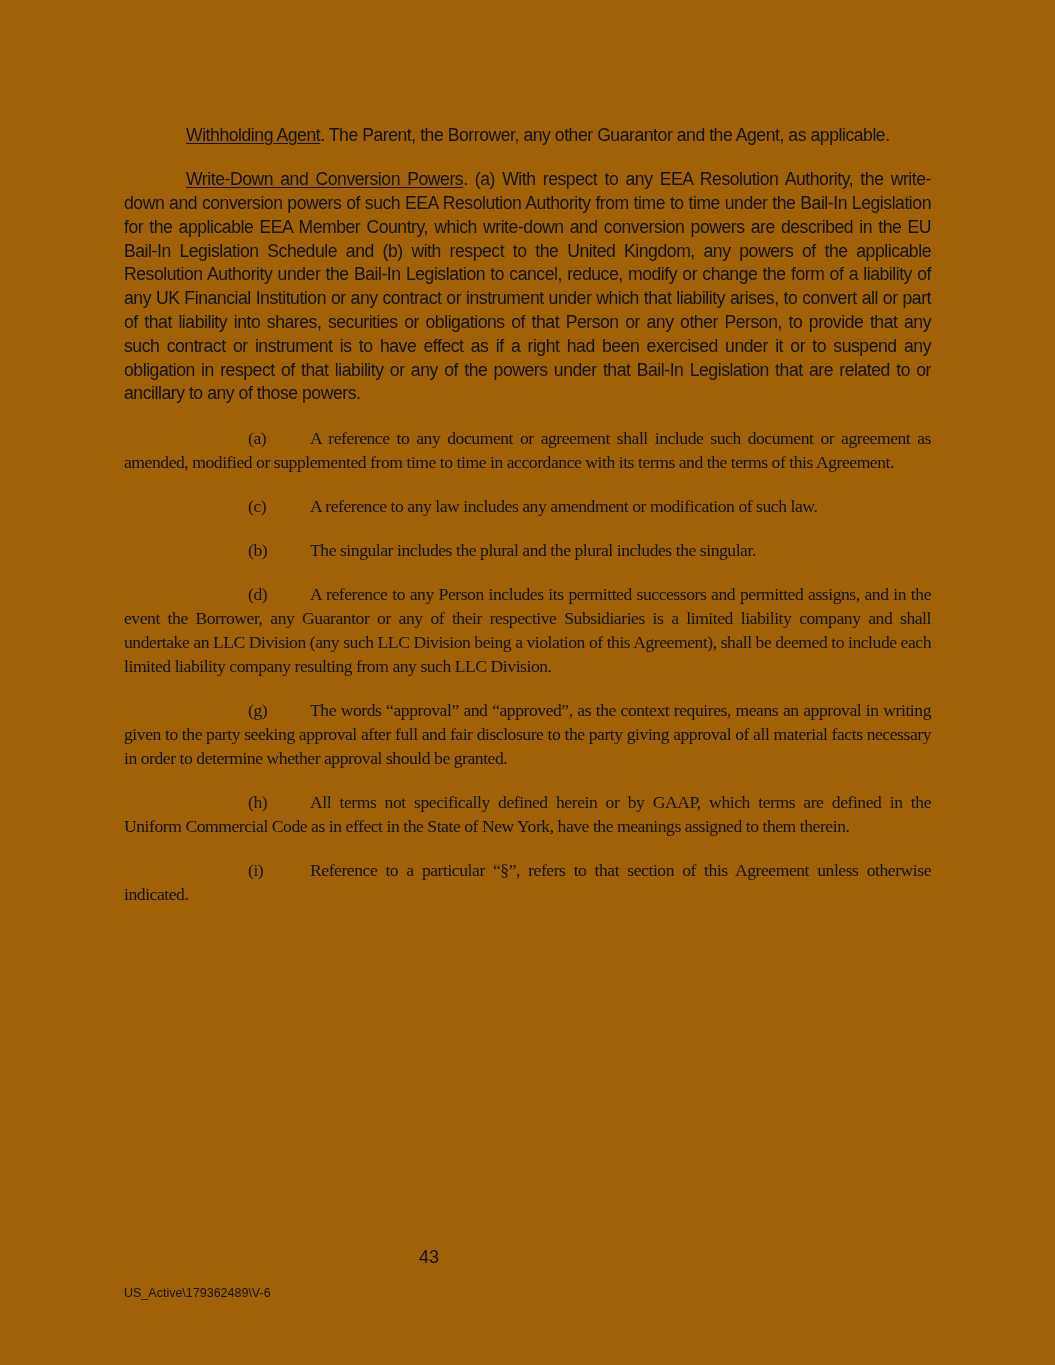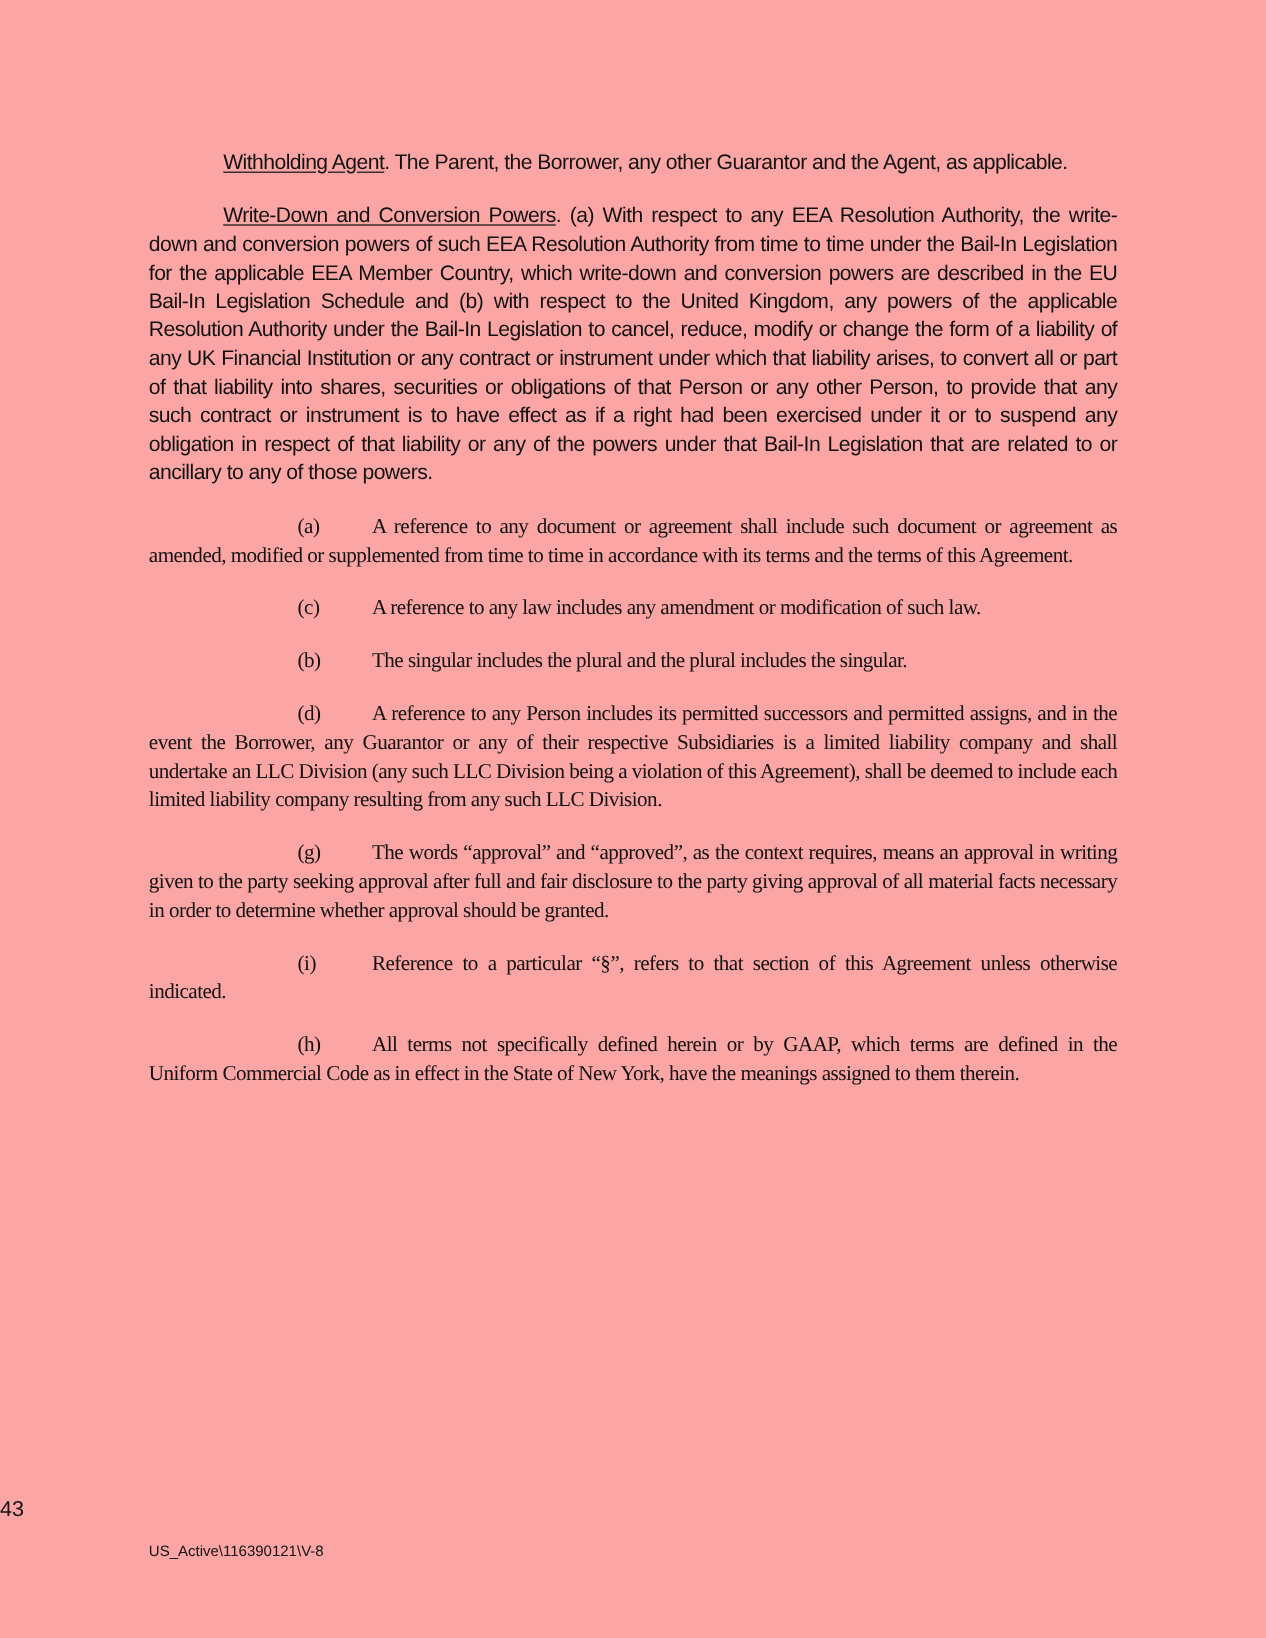--- a/index.html
+++ b/index.html
@@ -1,34 +1,34 @@
 <!DOCTYPE html>
 <html><head>
   <meta charset="utf-8">
   <style>
     html, body { margin: 0; padding: 0; background: #ffffff; }
     body { width: 1055px; height: 1365px; position: relative; overflow: hidden; }
     .page {
       position: absolute; left: 0; top: 0; width: 1055px; height: 1365px;
-      background: #fca5a5; color: #111111;
+      background: #a16207; color: #111111;
       font-family: "Liberation Sans", "DejaVu Sans", sans-serif;
     }
     .body-text {
       position: absolute; left: 124px; top: 124px; width: 807px;
       font-size: 17.6px; line-height: 23.8px; letter-spacing: -0.45px;
       font-stretch: condensed;
     }
     .para { margin: 0 0 20.5px 0; text-align: justify; text-align-last: left; }
     .indent1 { text-indent: 62px; }
     .indent2 { text-indent: 124px; font-family: Liberation Serif, serif; }
     .u { text-decoration: underline; text-underline-offset: 2px; }
     .tab-label { display: inline-block; width: 62px; text-indent: 0; }
     .sec-num { display: inline-block; width: 62px; }
     .page-number {
-      position: absolute; top: 1247px; left: 0; width: 858px; 
+      position: absolute; top: 1247px; left: 0; width: 858px; text-align: center;
       font-size: 18px;
     }
     .footer-id {
       position: absolute; top: 1286px; left: 124px; font-size: 12.5px;
     }
   </style>
 </head>
 <body>
 
 <div class="page">
@@ -44,21 +44,21 @@
     <p class="para indent2"><span class="tab-label">(c)</span><span>A reference to any law includes any amendment or modification of such law.</span></p>
 
     <p class="para indent2"><span class="tab-label">(b)</span><span>The singular includes the plural and the plural includes the singular.</span></p>
 
     <p class="para indent2"><span class="tab-label">(d)</span><span>A reference to any Person includes its permitted successors and permitted assigns, and in the event the Borrower, any Guarantor or any of their respective Subsidiaries is a limited liability company and shall undertake an LLC Division (any such LLC Division being a violation of this Agreement), shall be deemed to include each limited liability company resulting from any such LLC Division.</span></p>
 
 
 
     <p class="para indent2"><span class="tab-label">(g)</span><span>The words “approval” and “approved”, as the context requires, means an approval in writing given to the party seeking approval after full and fair disclosure to the party giving approval of all material facts necessary in order to determine whether approval should be granted.</span></p>
 
+    <p class="para indent2"><span class="tab-label">(h)</span><span>All terms not specifically defined herein or by GAAP, which terms are defined in the Uniform Commercial Code as in effect in the State of New York, have the meanings assigned to them therein.</span></p>
+
     <p class="para indent2"><span class="tab-label">(i)</span><span>Reference to a particular “§”, refers to that section of this Agreement unless otherwise indicated.</span></p>
-
-    <p class="para indent2"><span class="tab-label">(h)</span><span>All terms not specifically defined herein or by GAAP, which terms are defined in the Uniform Commercial Code as in effect in the State of New York, have the meanings assigned to them therein.</span></p>
 
   </div>
 
   <div class="page-number">43</div>
-  <div class="footer-id">US_Active\116390121\V-8</div>
+  <div class="footer-id">US_Active\179362489\V-6</div>
 </div>
 
 </body></html>

